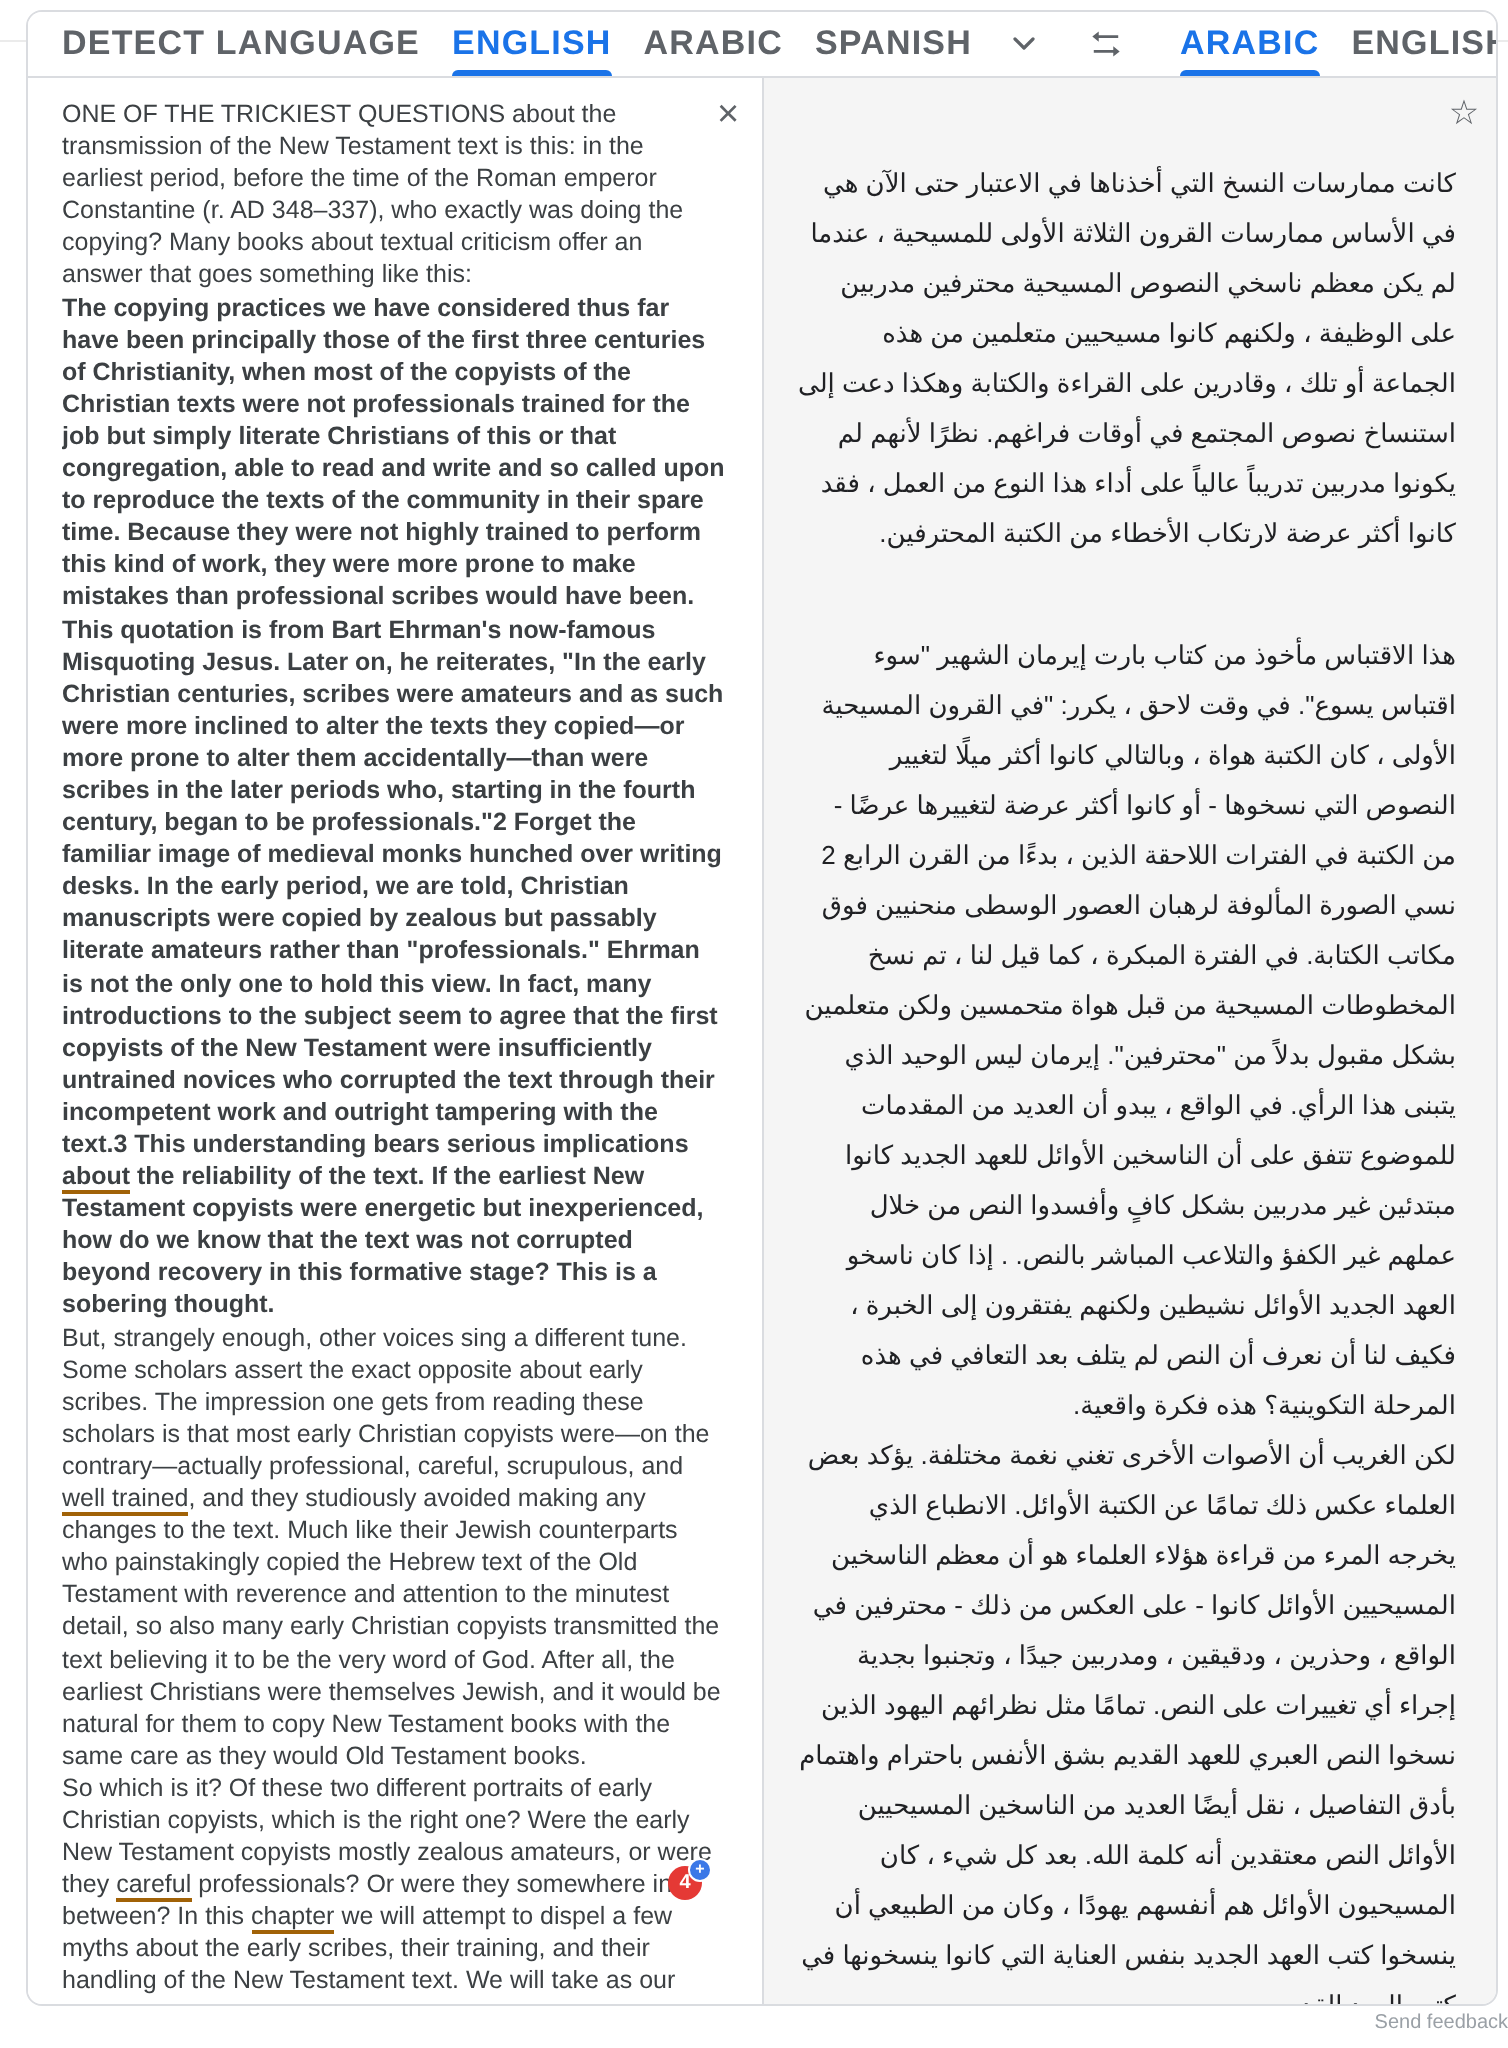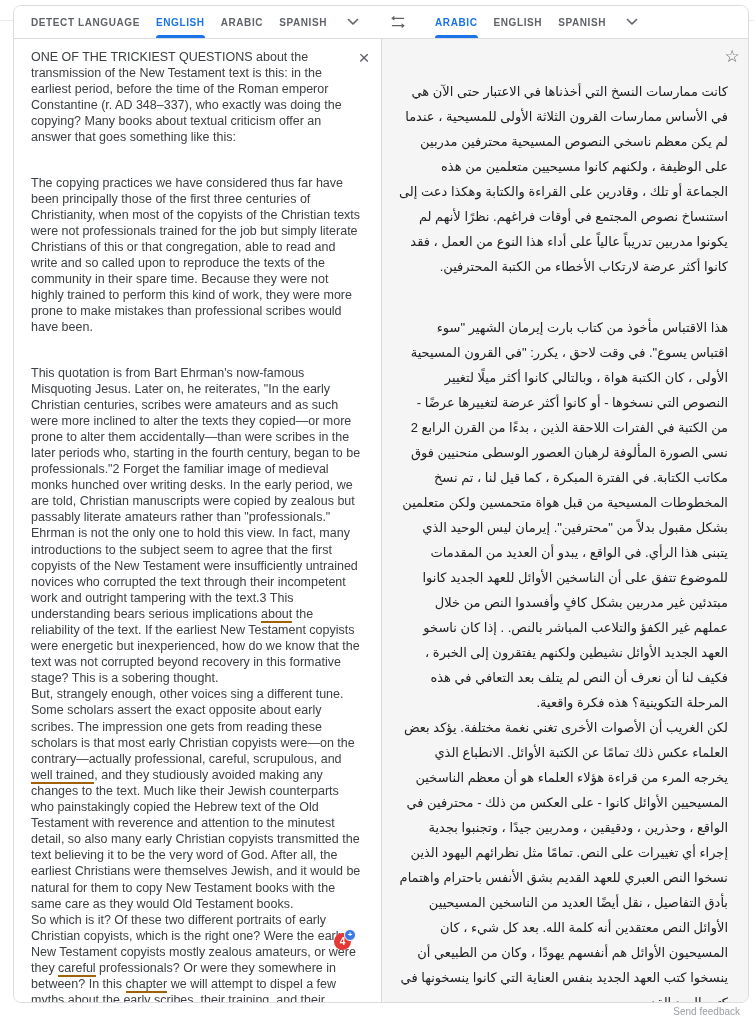--- a/index.html
+++ b/index.html
@@ -6,37 +6,37 @@
   body{width:754px;height:1024px;position:relative;overflow:hidden;
        font-family:"Liberation Sans","DejaVu Sans",sans-serif;color:#3c4043;}
   .page-rule{position:absolute;left:0;top:20px;width:754px;height:1px;background:#ebebeb;z-index:0;}
   .card{position:absolute;left:13px;top:5px;width:734px;height:996px;background:#fff;
         border:1px solid #dadce0;border-radius:8px;z-index:1;display:flex;flex-direction:column;overflow:hidden;}
   
   .tabbar{height:32px;flex:0 0 32px;border-bottom:1px solid #dadce0;display:flex;align-items:stretch;background:#fff;}
   .tabs-group{display:flex;align-items:stretch;}
   .tabs-left{flex:0 0 346px;padding-left:17px;}
   .tabs-right{padding-left:16px;}
-  .tab{display:flex;align-items:center;margin-right:16px;font-size:10px;font-weight:bold;
+  .tab{display:flex;align-items:center;margin-right:16px;font-size:17px;font-weight:bold;
        letter-spacing:.6px;color:#5f6368;position:relative;cursor:pointer;white-space:nowrap;}
   .tab.active{color:#1a73e8;}
   .tab.active::after{content:"";position:absolute;left:0;right:0;bottom:0;height:3px;
        background:#1a73e8;border-radius:3px 3px 0 0;}
   .chevron-btn{display:flex;align-items:center;margin-left:4px;margin-right:14px;cursor:pointer;}
   .swapwrap{flex:0 0 42px;display:flex;align-items:center;justify-content:center;cursor:pointer;}
   
   .cardbody{flex:1;display:flex;min-height:0;}
   .panel{position:relative;display:flex;flex-direction:column;min-height:0;}
   .panel.source{width:367px;background:#fff;}
   .panel.target{width:366px;background:#f5f5f5;border-left:1px solid #dadce0;}
   
   .text-en{flex:1 1 auto;overflow:hidden;margin:10px 18px 0 17px;font-size:12.5px;line-height:16.1px;
            color:#3c4043;cursor:text;}
   .tblock{margin:0;}
-  .text-en .tblock.gap{margin-top:29px;}
+  .text-en .tblock.gap{margin-top:0;font-weight:bold;}
   .squiggle{border-bottom:2px solid #a16207;}
   .close-btn{position:absolute;top:6px;right:4px;width:26px;height:26px;border:0;background:transparent;
              color:#5f6368;font-size:19px;line-height:26px;text-align:center;cursor:pointer;padding:0;
              font-family:"Liberation Sans","DejaVu Sans",sans-serif;}
   
   .text-ar{margin:4px 20px 0 16px;font-size:13px;line-height:25px;color:#202124;text-align:right;}
   .text-ar .tblock.gap{margin-top:36px;}
   .star-btn{position:absolute;top:6px;right:4px;width:24px;height:24px;border:0;background:transparent;
             color:#5f6368;font-size:17px;line-height:24px;text-align:center;cursor:pointer;padding:0;}
   .flexspacer{flex:1 1 auto;}
@@ -45,21 +45,21 @@
   .tool{display:flex;align-items:center;justify-content:center;width:24px;height:24px;cursor:pointer;margin-right:10px;}
   .tool svg{display:block;}
   .counter{margin-left:auto;font-size:11px;color:#5f6368;white-space:nowrap;}
   .kbd{margin-left:12px;}
   .caret{color:#5f6368;font-size:10px;margin-left:2px;cursor:pointer;}
   
   .ext-badge{position:absolute;bottom:52px;left:320px;width:17px;height:17px;background:#e53935;border-radius:50%;
              color:#fff;font-size:10px;font-weight:bold;text-align:center;line-height:17px;}
   .ext-badge .plus{position:absolute;top:-4px;right:-5px;width:10px;height:10px;background:#3b78e7;border:1px solid #fff;
              border-radius:50%;color:#fff;font-size:8px;line-height:9px;font-weight:bold;text-align:center;}
-  .send-feedback{position:absolute;right:14px;top:1006px;font-size:10px;color:#9aa0a6;z-index:1;}
+  .send-feedback{position:absolute;right:0;top:1006px;font-size:10px;color:#9aa0a6;z-index:1;}
   .icon-stroke{fill:none;stroke:#5f6368;stroke-width:1.5;stroke-linecap:round;stroke-linejoin:round;}
   .icon-fill{fill:#5f6368;stroke:none;}
 </style>
 </head>
 <body>
 
 <div class="page-rule"></div>
 
 <div class="card">
 

